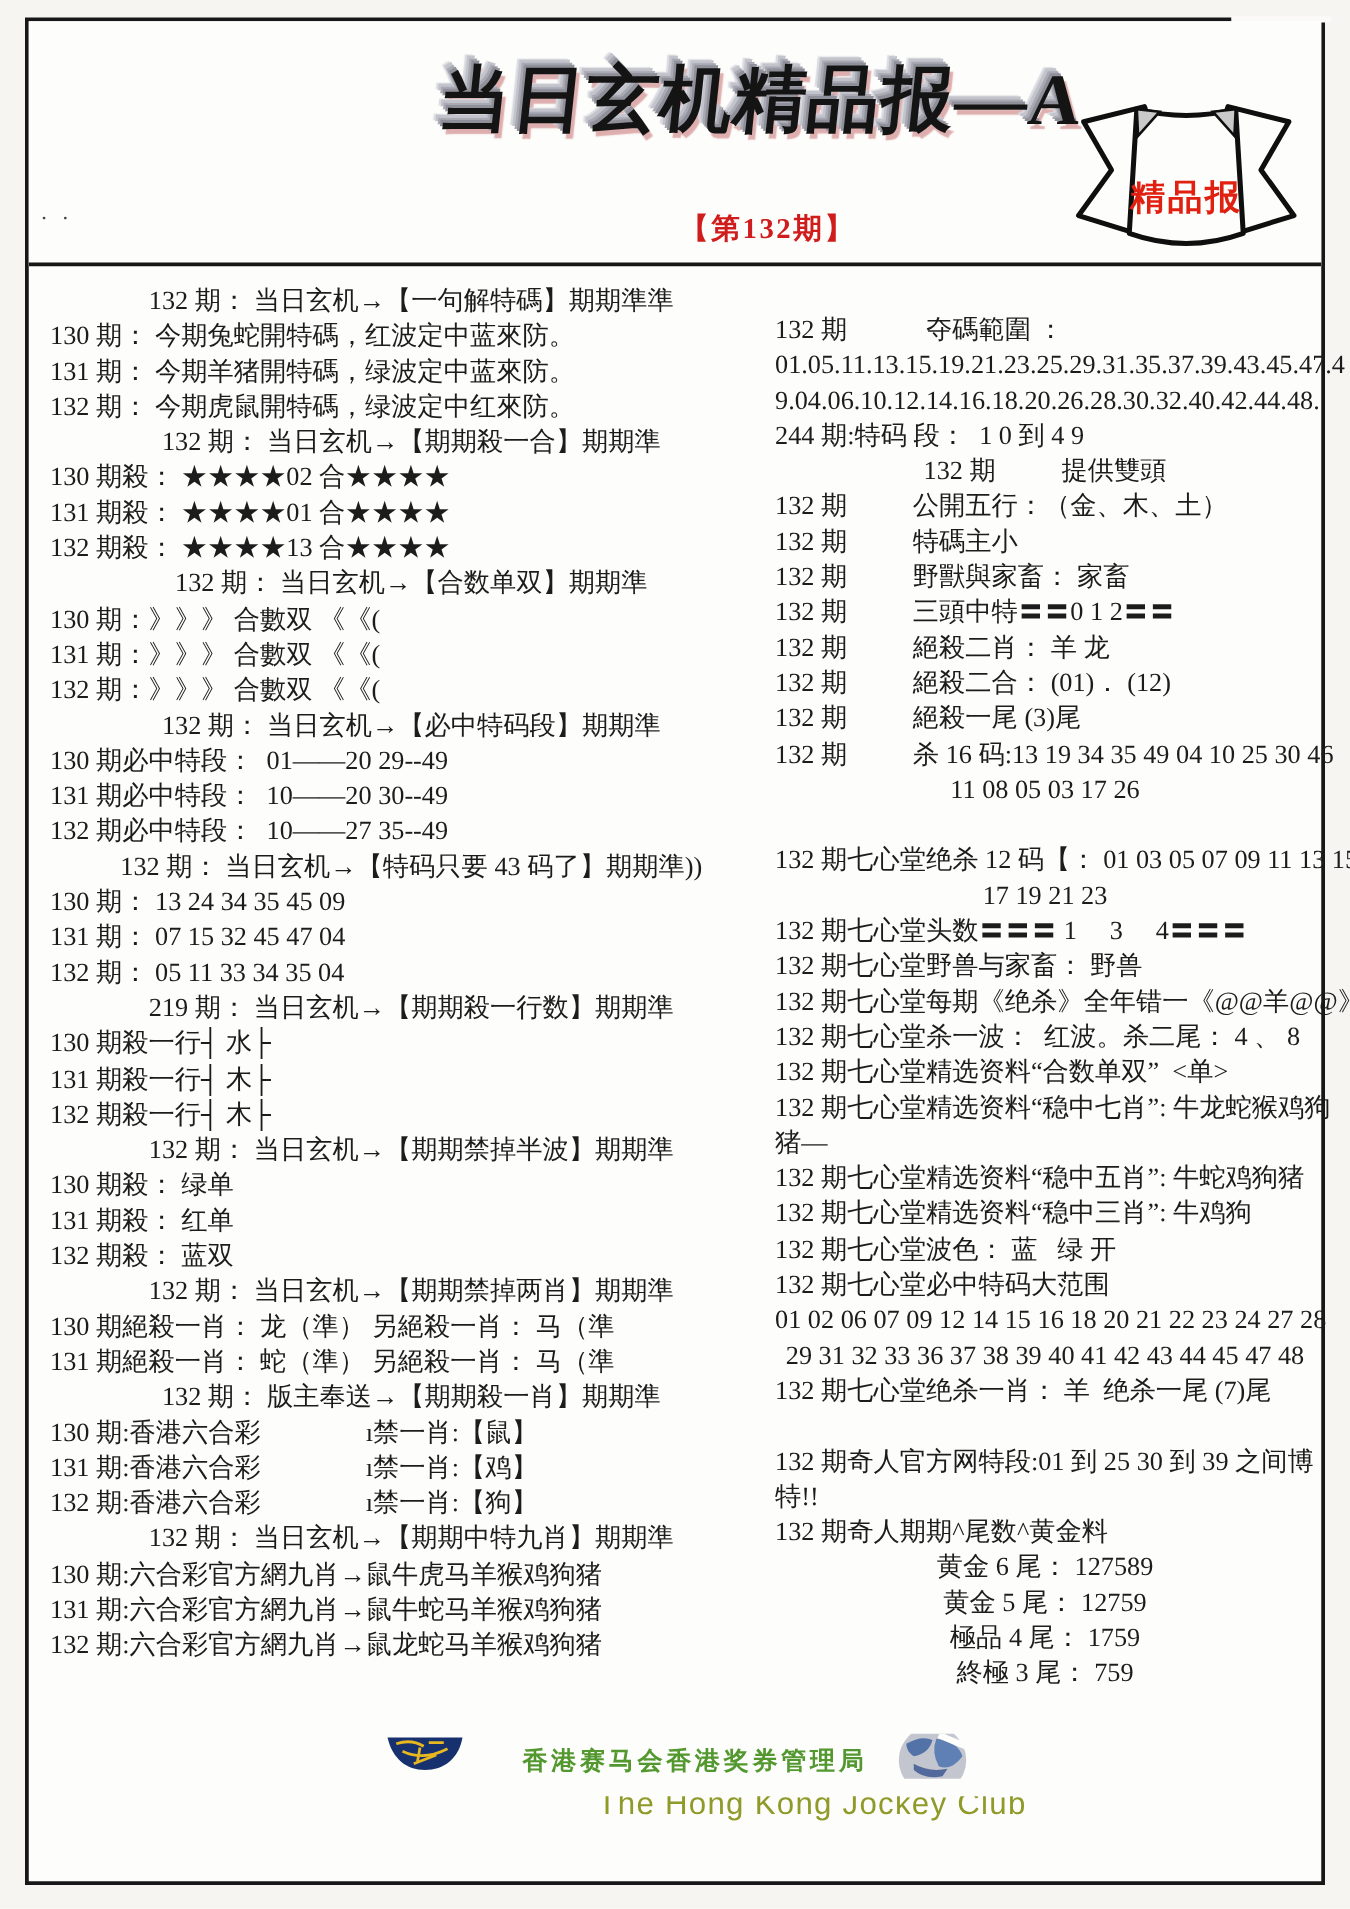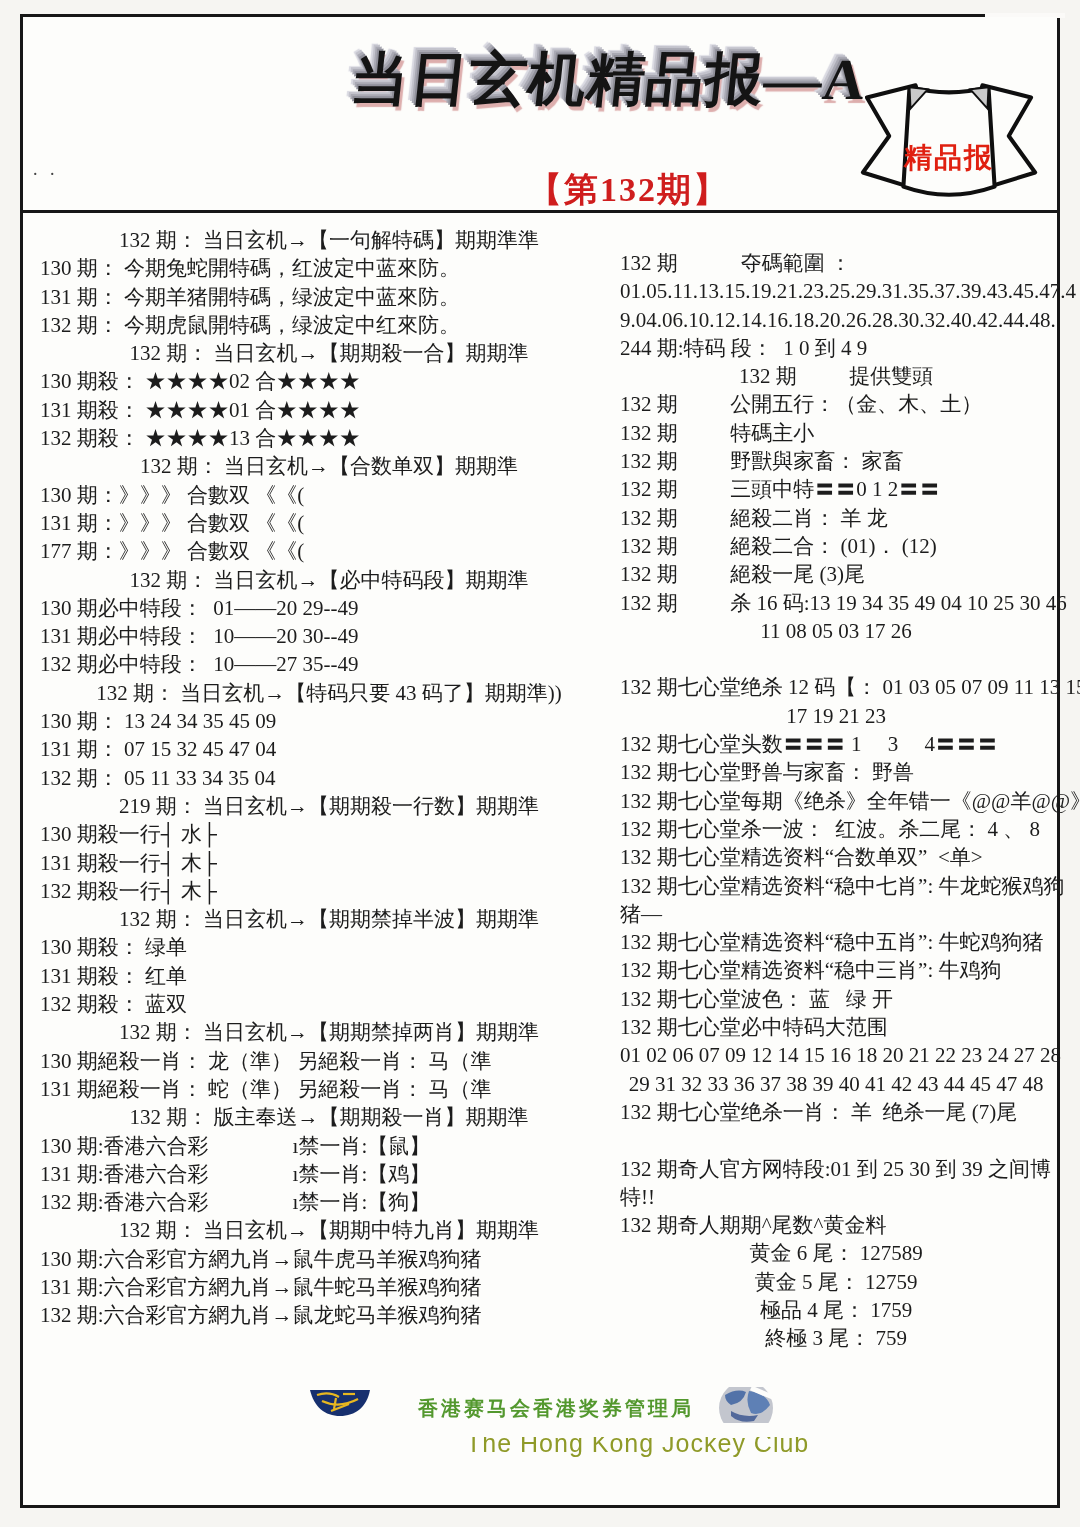--- a/index.html
+++ b/index.html
@@ -34,22 +34,22 @@
     transform:skewX(-6deg);
     text-shadow:
       -2px -2px 0 #90909a,
       -4px -4px 0 #a9a9b3,
       -6px -6px 0 #c3c3cc,
       -8px -7px 1px #d9d9e1,
       3px 4px 1px rgba(195,110,110,.55);
     white-space:nowrap;
   }
   .issue {
-    position:absolute; left:505px; top:150px;
-    color:#cf1d1d; font-size:34px; font-weight:bold; letter-spacing:2px;
+    position:absolute; left:521px; top:150px;
+    color:#cf1d1d; font-size:23px; font-weight:bold; letter-spacing:2px;
     white-space:nowrap;
   }
   .dots {
     position:absolute; left:10px; top:142px;
     font-size:18px; color:#444; letter-spacing:4px;
   }
   .ribbon {
     position:absolute; right:10px; top:46px; width:196px; height:152px;
   }
   .ribbon svg { width:100%; height:100%; }
@@ -77,21 +77,21 @@
     position:absolute; left:395px; top:16px;
     color:#53982e; font-size:20px; font-weight:bold; letter-spacing:3px;
     white-space:nowrap;
   }
   .jc-en-clip {
     position:absolute; left:443px; top:58px; height:21px; overflow:hidden;
     color:#8f9a28; font-size:25px; letter-spacing:1px;
     font-family:"Liberation Sans","DejaVu Sans",sans-serif;
     white-space:nowrap;
   }
-  .jc-en-clip span { display:block; margin-top:-8px; }
+  .jc-en-clip span { display:block; margin-top:-8px;margin-left:12px; }
   .globe-logo { position:absolute; left:690px; top:8px; width:66px; height:36px; }
 </style>
 </head>
 <body>
 
 <div class="sheet">
   <div class="border-gap"></div>
 
   <div class="header">
     <div class="dots">. .</div>
@@ -129,21 +129,21 @@
       <div class="line">131 期殺： ★★★★01 合★★★★</div>
 
       <div class="line">132 期殺： ★★★★13 合★★★★</div>
 
       <div class="line bold">132 期： 当日玄机→【合数单双】期期準</div>
 
       <div class="line">130 期：》》》 合數双 《《(</div>
 
       <div class="line">131 期：》》》 合數双 《《(</div>
 
-      <div class="line">177 期：》》》 合數双 《《(</div>
+      <div class="line">132 期：》》》 合數双 《《(</div>
 
       <div class="line bold">132 期： 当日玄机→【必中特码段】期期準</div>
 
       <div class="line">130 期必中特段：  01——20 29--49</div>
 
       <div class="line">131 期必中特段：  10——20 30--49</div>
 
       <div class="line">132 期必中特段：  10——27 35--49</div>
 
       <div class="line bold">132 期： 当日玄机→【特码只要 43 码了】期期準))</div>

